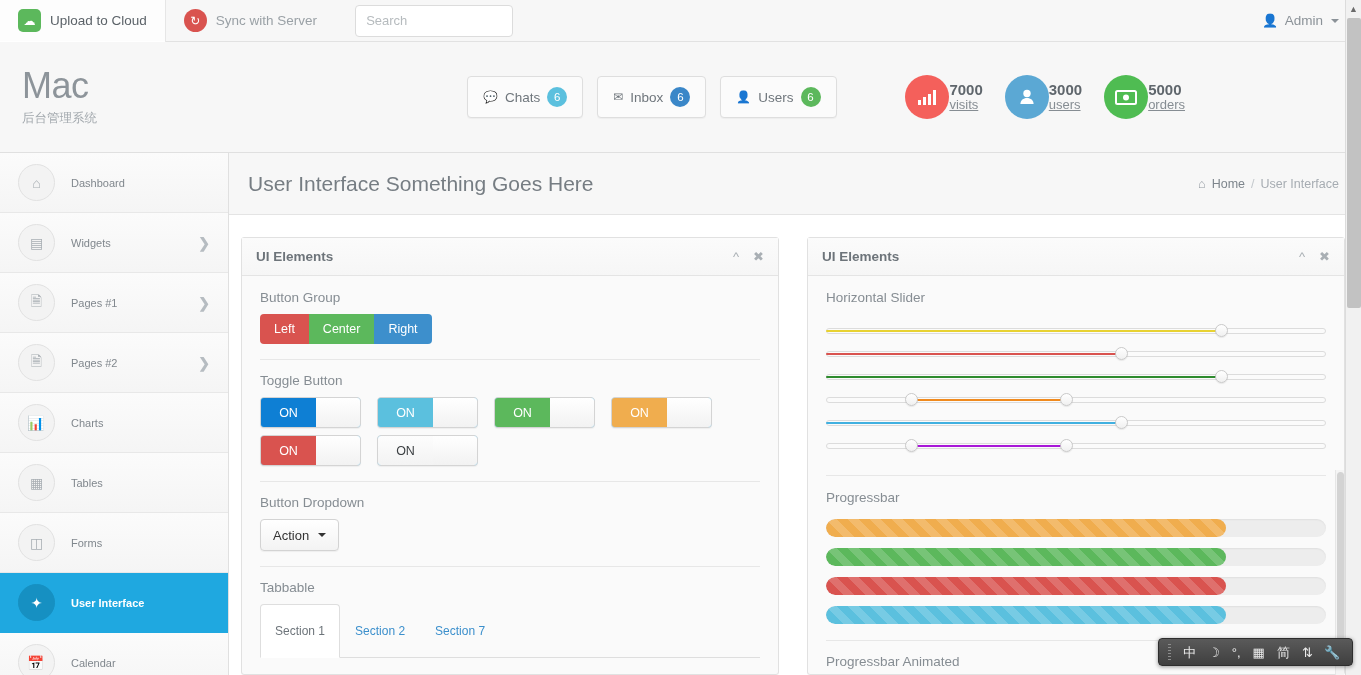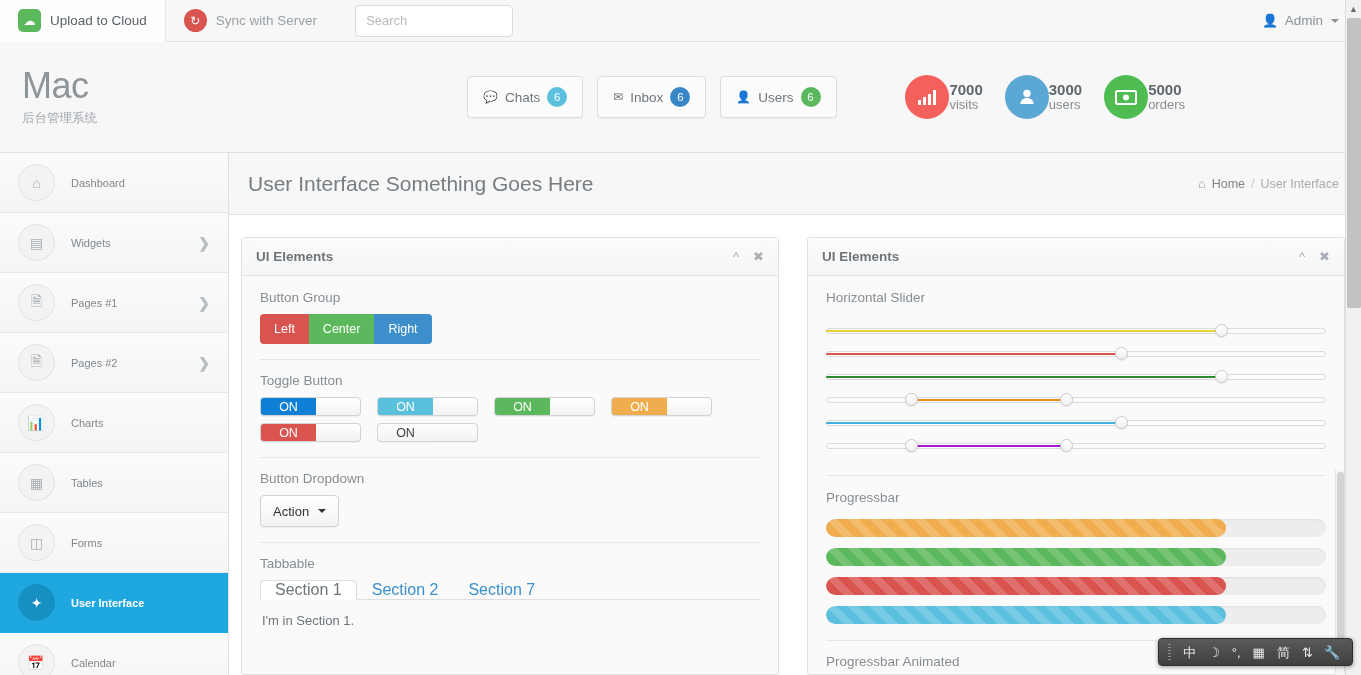--- a/index.html
+++ b/index.html
@@ -88,21 +88,21 @@
   .stat { display: flex; align-items: center; gap: 0; }
   .stat-circle {
     width: 44px; height: 44px; border-radius: 50%;
     display: flex; align-items: center; justify-content: center;
     color: #fff;
   }
   .stat-circle.red { background: #f4605b; }
   .stat-circle.blue { background: #5ba8d4; }
   .stat-circle.green { background: #4fbc52; }
   .stat-num { font-size: 15px; font-weight: bold; color: #5f666c; line-height: 1.15; }
-  .stat-lbl { font-size: 13px; color: #868d93; line-height: 1.15; }
+  .stat-lbl { font-size: 13px; color: #868d93; line-height: 1.15; text-decoration: underline; }
 
   
   .body-wrap { display: flex; height: 522px; }
 
   
   .sidebar { width: 229px; background: #fafafa; border-right: 1px solid #e0e0e0; flex: none; }
   .side-item {
     height: 60px; display: flex; align-items: center;
     padding: 0 18px; gap: 16px;
     border-bottom: 1px solid #e8e8e8;
@@ -164,21 +164,21 @@
     font-size: 12.5px; font-family: "Liberation Sans", sans-serif;
     display: flex; align-items: center; justify-content: center;
   }
   .bg-btn.red { background: #d9534f; }
   .bg-btn.green { background: #5cb85c; }
   .bg-btn.blue { background: #3d8fcc; }
 
   
   .toggles { display: flex; flex-wrap: wrap; gap: 7px 16px; }
   .toggle {
-    width: 101px; height: 19px; border: 1px solid #d4d4d4;
+    width: 101px; height: 31px; border: 1px solid #d4d4d4;
     border-radius: 4px; overflow: hidden; display: flex;
     background: #7dd3fc; box-shadow: 0 1px 1px rgba(0,0,0,0.05);
   }
   .tg-on {
     width: 55px; display: flex; align-items: center; justify-content: center;
     color: #fff; font-size: 12.5px;
   }
   .tg-off { flex: 1; background: linear-gradient(#fff,#f2f2f2); }
   .tg-on.blue { background: #0e7fd4; }
   .tg-on.cyan { background: #5bc0de; }
@@ -191,21 +191,21 @@
   .dropdown-btn {
     height: 32px; padding: 0 12px; display: inline-flex; align-items: center; gap: 7px;
     background: linear-gradient(#fff,#f3f3f3); border: 1px solid #d3d3d3;
     border-radius: 4px; font-size: 13px; color: #333;
     box-shadow: 0 1px 1px rgba(0,0,0,0.05);
   }
 
   
   .tabs { display: flex; border-bottom: 1px solid #dedede; }
   .tab {
-    padding: 0 14px; font-size: 16px; color: #3b8fcc;
+    padding: 19px 14px; font-size: 12px; color: #3b8fcc;
     border: 1px solid transparent; margin-bottom: -1px;
     border-radius: 4px 4px 0 0;
   }
   .tab.active {
     background: #fff; border-color: #dedede; border-bottom-color: #fff;
     color: #6d747a;
   }
   .tab-body { padding: 13px 2px; font-size: 13px; color: #6d747a; }
 
   

